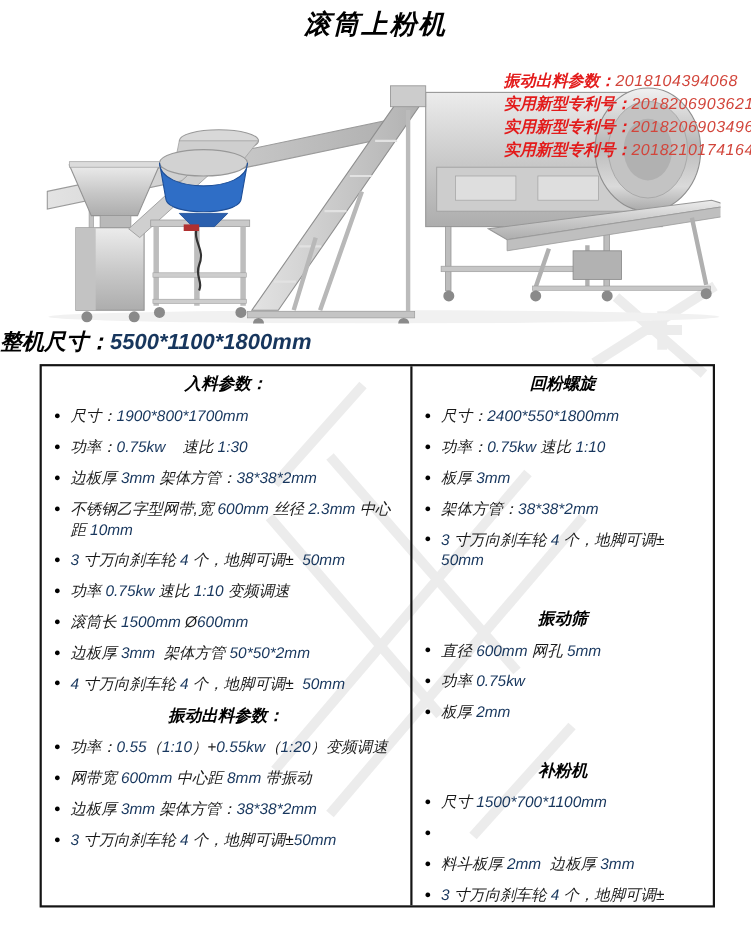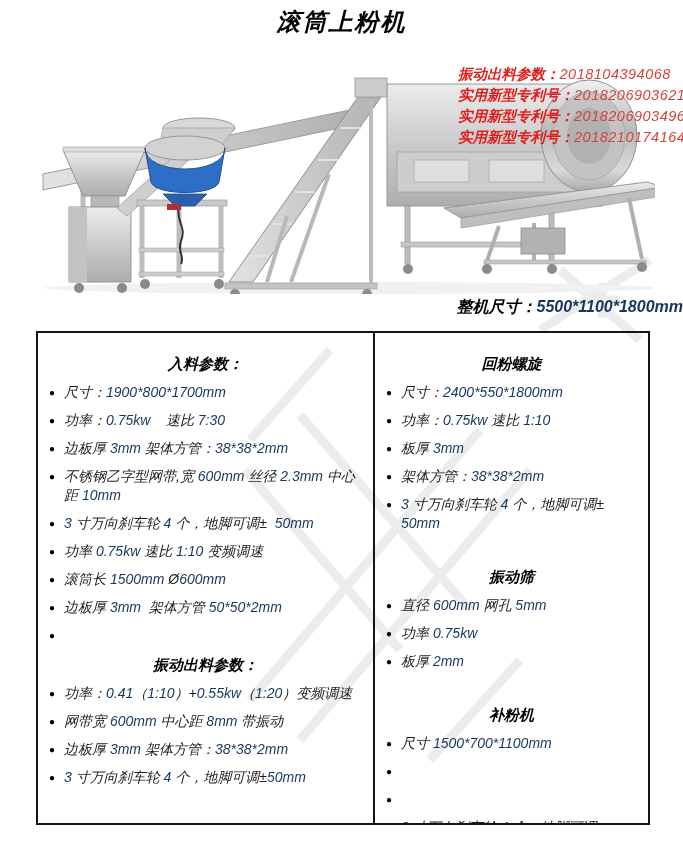--- a/index.html
+++ b/index.html
@@ -17,27 +17,27 @@
     font-size:24px;font-weight:bold;letter-spacing:2px;color:#000;z-index:2;}
 
   .figure{position:absolute;left:29px;top:56px;width:626px;height:238px;z-index:1;}
   .figure svg{display:block;width:100%;height:100%;}
 
   .patents{position:absolute;left:458px;top:64px;z-index:3;line-height:21px;white-space:nowrap;}
   .patent-line{font-size:14.5px;}
   .p-label{color:var(--patent-red);font-weight:600;}
   .p-num{color:var(--patent-num-red);letter-spacing:0.5px;}
 
-  .overall{position:absolute;top:297px;left:0;width:100%;text-align:right;z-index:2;
-    font-size:16px;font-weight:bold;color:#000;}
+  .overall{position:absolute;top:297px;left:0;width:100%;text-align:left;z-index:2;
+    font-size:20px;font-weight:bold;color:#000;}
   .overall .num{font-weight:bold;}
 
   .spec-table{position:absolute;left:36px;top:331px;width:614px;height:494px;z-index:2;
     border:2px solid var(--border-black);display:flex;background:transparent;}
-  .spec-cell{overflow:hidden;padding-top:17px;}
+  .spec-cell{overflow:hidden;padding-top:3px;}
   .col-left{width:337px;border-right:2px solid var(--border-black);}
   .col-right{flex:1;}
 
   .sec-head{font-size:15px;font-weight:bold;text-align:center;color:#000;
     margin:3px 0 1px 0;line-height:21px;}
   .item{display:flex;margin:9px 0;padding:0 6px 0 11px;line-height:19px;font-size:14px;}
   .bullet{flex:0 0 15px;font-size:10px;line-height:19px;color:#000;}
   .item-text{white-space:pre-wrap;color:var(--text-black);}
   .num{color:var(--num-navy);}
   .col-right .section + .section{margin-top:33px;}
@@ -162,21 +162,21 @@
   <div class="spec-table">
     <div class="spec-cell col-left">
         <div class="section">
           <div class="sec-head">入料参数：</div>
           <div class="item">
             <span class="bullet">●</span>
             <span class="item-text">尺寸：<span class="num">1900*800*1700mm</span></span>
           </div>
           <div class="item">
             <span class="bullet">●</span>
-            <span class="item-text">功率：<span class="num">0.75kw</span>    速比 <span class="num">7:30</span></span>
+            <span class="item-text">功率：<span class="num">0.75kw</span>    速比 <span class="num">1:30</span></span>
           </div>
           <div class="item">
             <span class="bullet">●</span>
             <span class="item-text">边板厚 <span class="num">3mm</span> 架体方管：<span class="num">38*38*2mm</span></span>
           </div>
           <div class="item">
             <span class="bullet">●</span>
             <span class="item-text">不锈钢乙字型网带,宽 <span class="num">600mm</span> 丝径 <span class="num">2.3mm</span> 中心距 <span class="num">10mm</span></span>
           </div>
           <div class="item">
@@ -192,27 +192,28 @@
           <div class="item">
             <span class="bullet">●</span>
             <span class="item-text">滚筒长 <span class="num">1500mm</span> Ø<span class="num">600mm</span></span>
           </div>
           <div class="item">
             <span class="bullet">●</span>
             <span class="item-text">边板厚 <span class="num">3mm</span>  架体方管 <span class="num">50*50*2mm</span></span>
           </div>
           <div class="item">
             <span class="bullet">●</span>
+            <span class="item-text"><span class="num">4</span> 寸万向刹车轮 <span class="num">4</span> 个，地脚可调±  <span class="num">50mm</span></span>
           </div>
         </div>
         <div class="section">
           <div class="sec-head">振动出料参数：</div>
           <div class="item">
             <span class="bullet">●</span>
-            <span class="item-text">功率：<span class="num">0.41</span>（<span class="num">1:10</span>）+<span class="num">0.55kw</span>（<span class="num">1:20</span>）变频调速</span>
+            <span class="item-text">功率：<span class="num">0.55</span>（<span class="num">1:10</span>）+<span class="num">0.55kw</span>（<span class="num">1:20</span>）变频调速</span>
           </div>
           <div class="item">
             <span class="bullet">●</span>
             <span class="item-text">网带宽 <span class="num">600mm</span> 中心距 <span class="num">8mm</span> 带振动</span>
           </div>
           <div class="item">
             <span class="bullet">●</span>
             <span class="item-text">边板厚 <span class="num">3mm</span> 架体方管：<span class="num">38*38*2mm</span></span>
           </div>
           <div class="item">
@@ -264,20 +265,21 @@
           <div class="sec-head">补粉机</div>
           <div class="item">
             <span class="bullet">●</span>
             <span class="item-text">尺寸 <span class="num">1500*700*1100mm</span></span>
           </div>
           <div class="item">
             <span class="bullet">●</span>
           </div>
           <div class="item">
             <span class="bullet">●</span>
+            <span class="item-text">料斗板厚 <span class="num">2mm</span>  边板厚 <span class="num">3mm</span></span>
           </div>
           <div class="item">
             <span class="bullet">●</span>
             <span class="item-text"><span class="num">3</span> 寸万向刹车轮 <span class="num">4</span> 个，地脚可调±  </span>
           </div>
         </div>
       </div>
   </div>
 
 </div>

